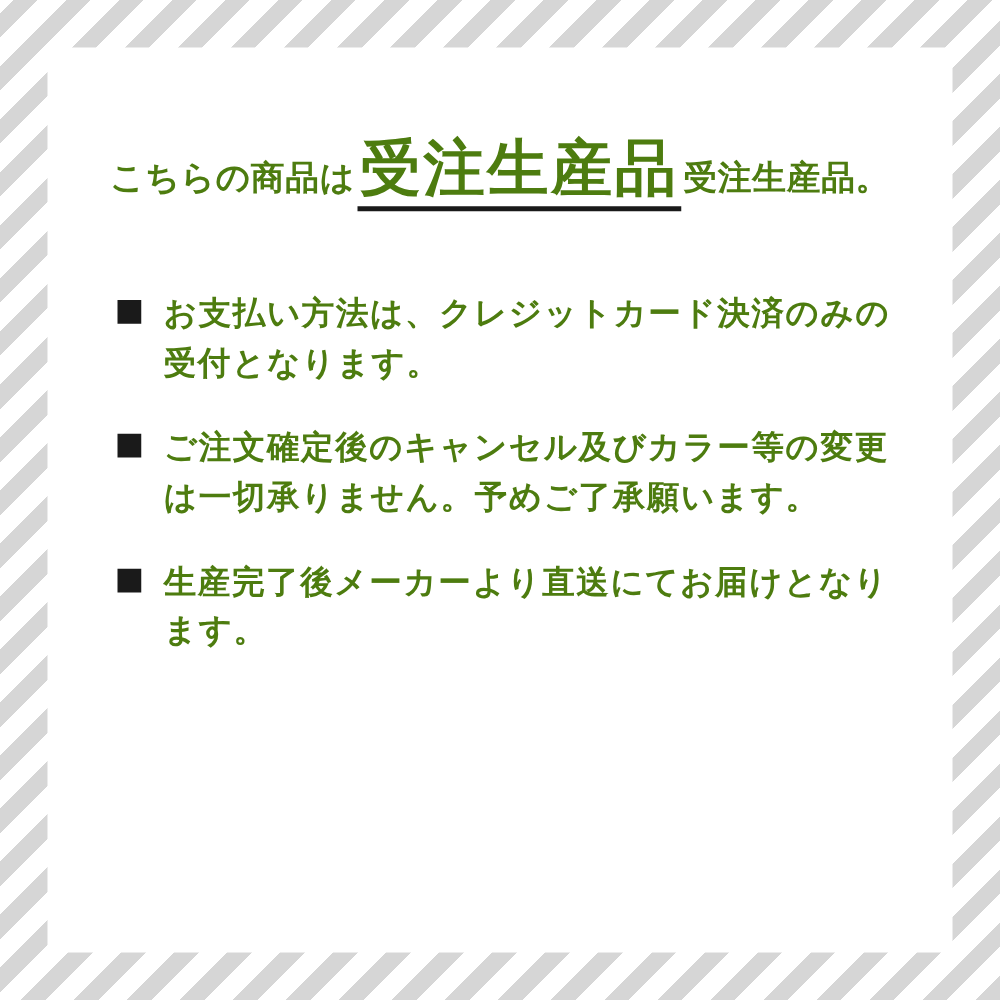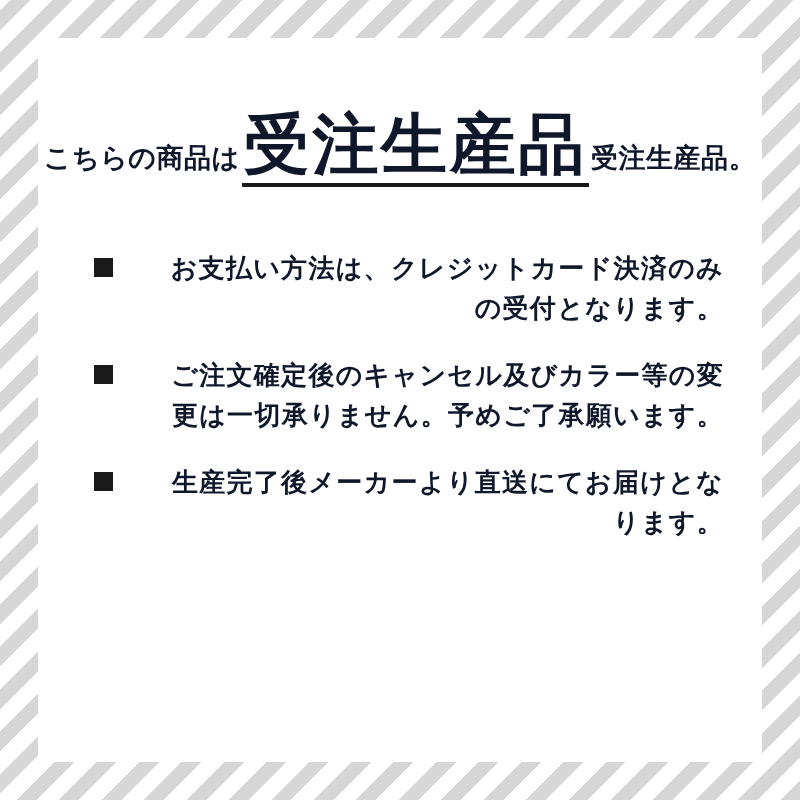--- a/index.html
+++ b/index.html
@@ -7,22 +7,21 @@
     padding: 0;
     background: #ffffff;
   }
   .page {
     position: relative;
     width: 800px;
     height: 800px;
     background: #ffffff;
     overflow: hidden;
     font-family: "Liberation Sans", "DejaVu Sans", sans-serif;
-    color: #0f172a;
-    text-align: right;
+    color: #4d7c0f;
   }
 
   
   .stripe-frame {
     position: absolute;
     inset: 0;
     background-image: repeating-linear-gradient(
       -45deg,
       #d6d6d6 0px,
       #d6d6d6 14px,
@@ -57,38 +56,37 @@
     white-space: nowrap;
     margin-top: 44px;
     margin-bottom: 10px;
   }
   .headline .small {
     font-size: 27px;
     font-weight: 700;
     letter-spacing: 0.02em;
   }
   .headline .emph {
-    font-size: 66px;
+    font-size: 49px;
     font-weight: 700;
     letter-spacing: 0.04em;
     border-bottom: 4px solid #1a1a1a;
     line-height: 1.05;
     padding: 0 2px 4px 2px;
     margin: 0 2px;
   }
 
   .bullets {
     margin-top: 62px;
     padding: 0 8px 0 26px;
   }
   .bullet-row {
     display: flex;
     align-items: flex-start;
     margin-bottom: 28px;
-    gap: 28px;
   }
   .bullet-marker {
     width: 19px;
     height: 19px;
     background: #1a1a1a;
     flex: 0 0 auto;
     margin-top: 9px;
     margin-right: 18px;
   }
   .bullet-text {

